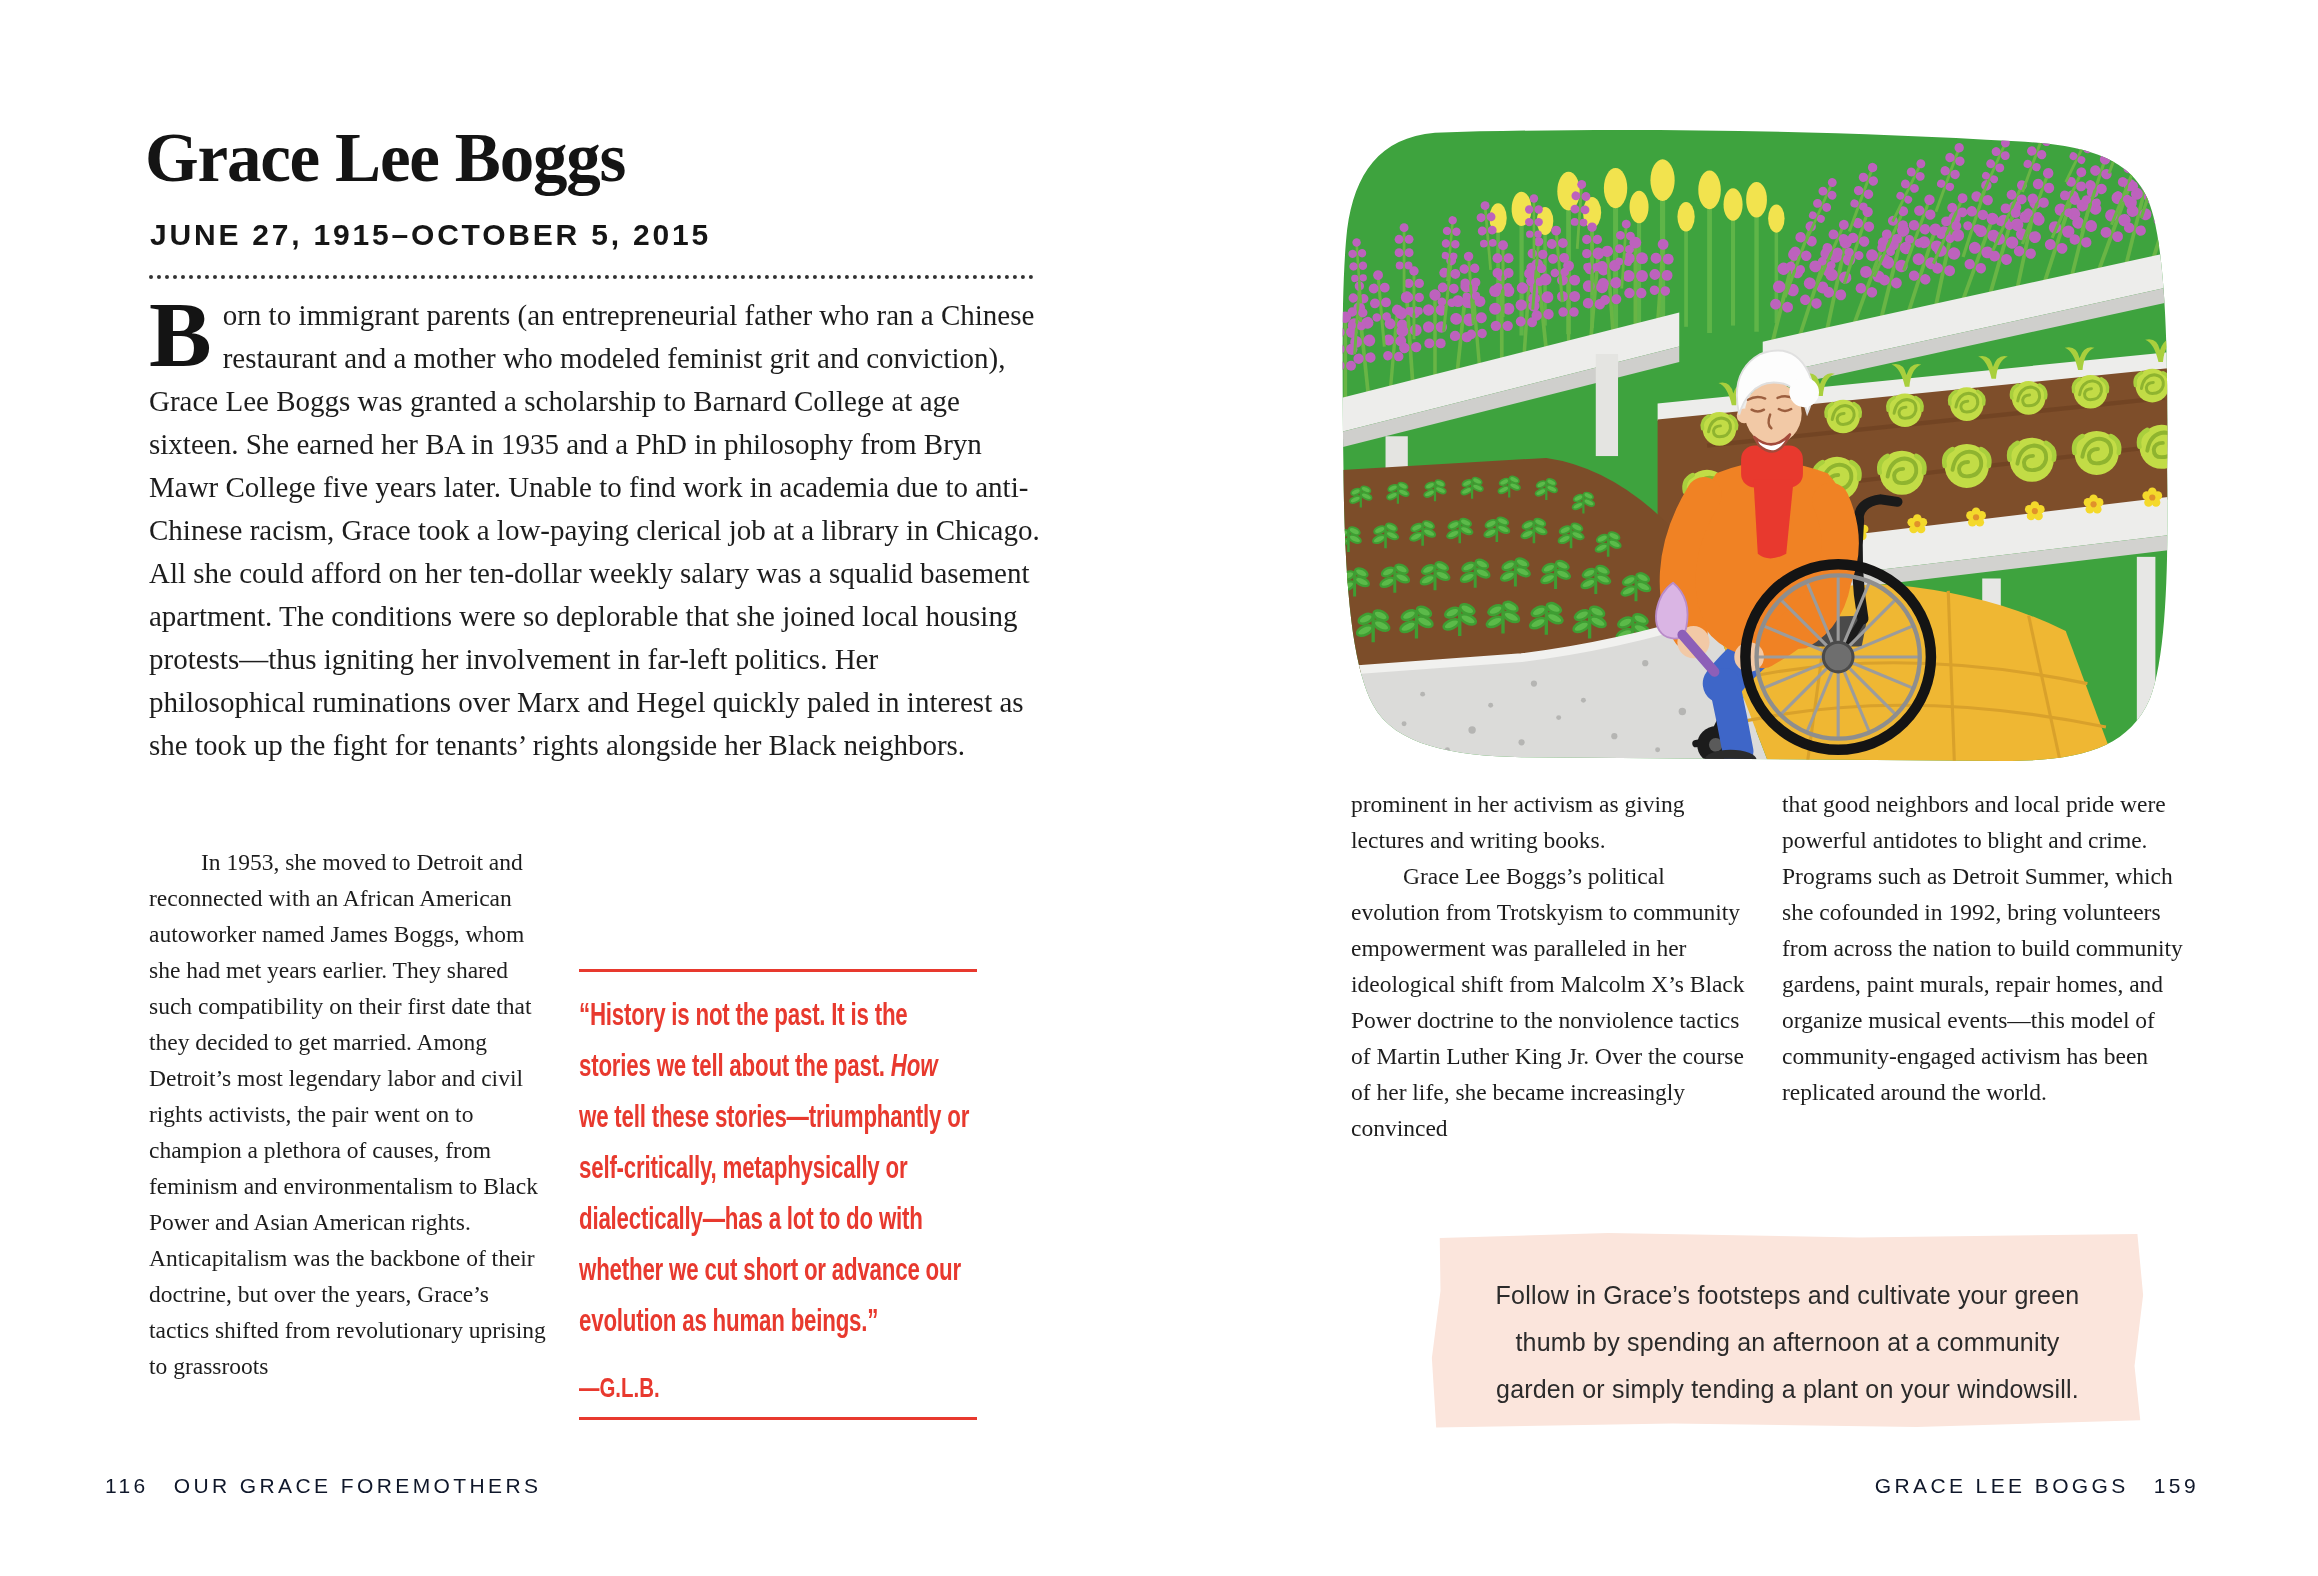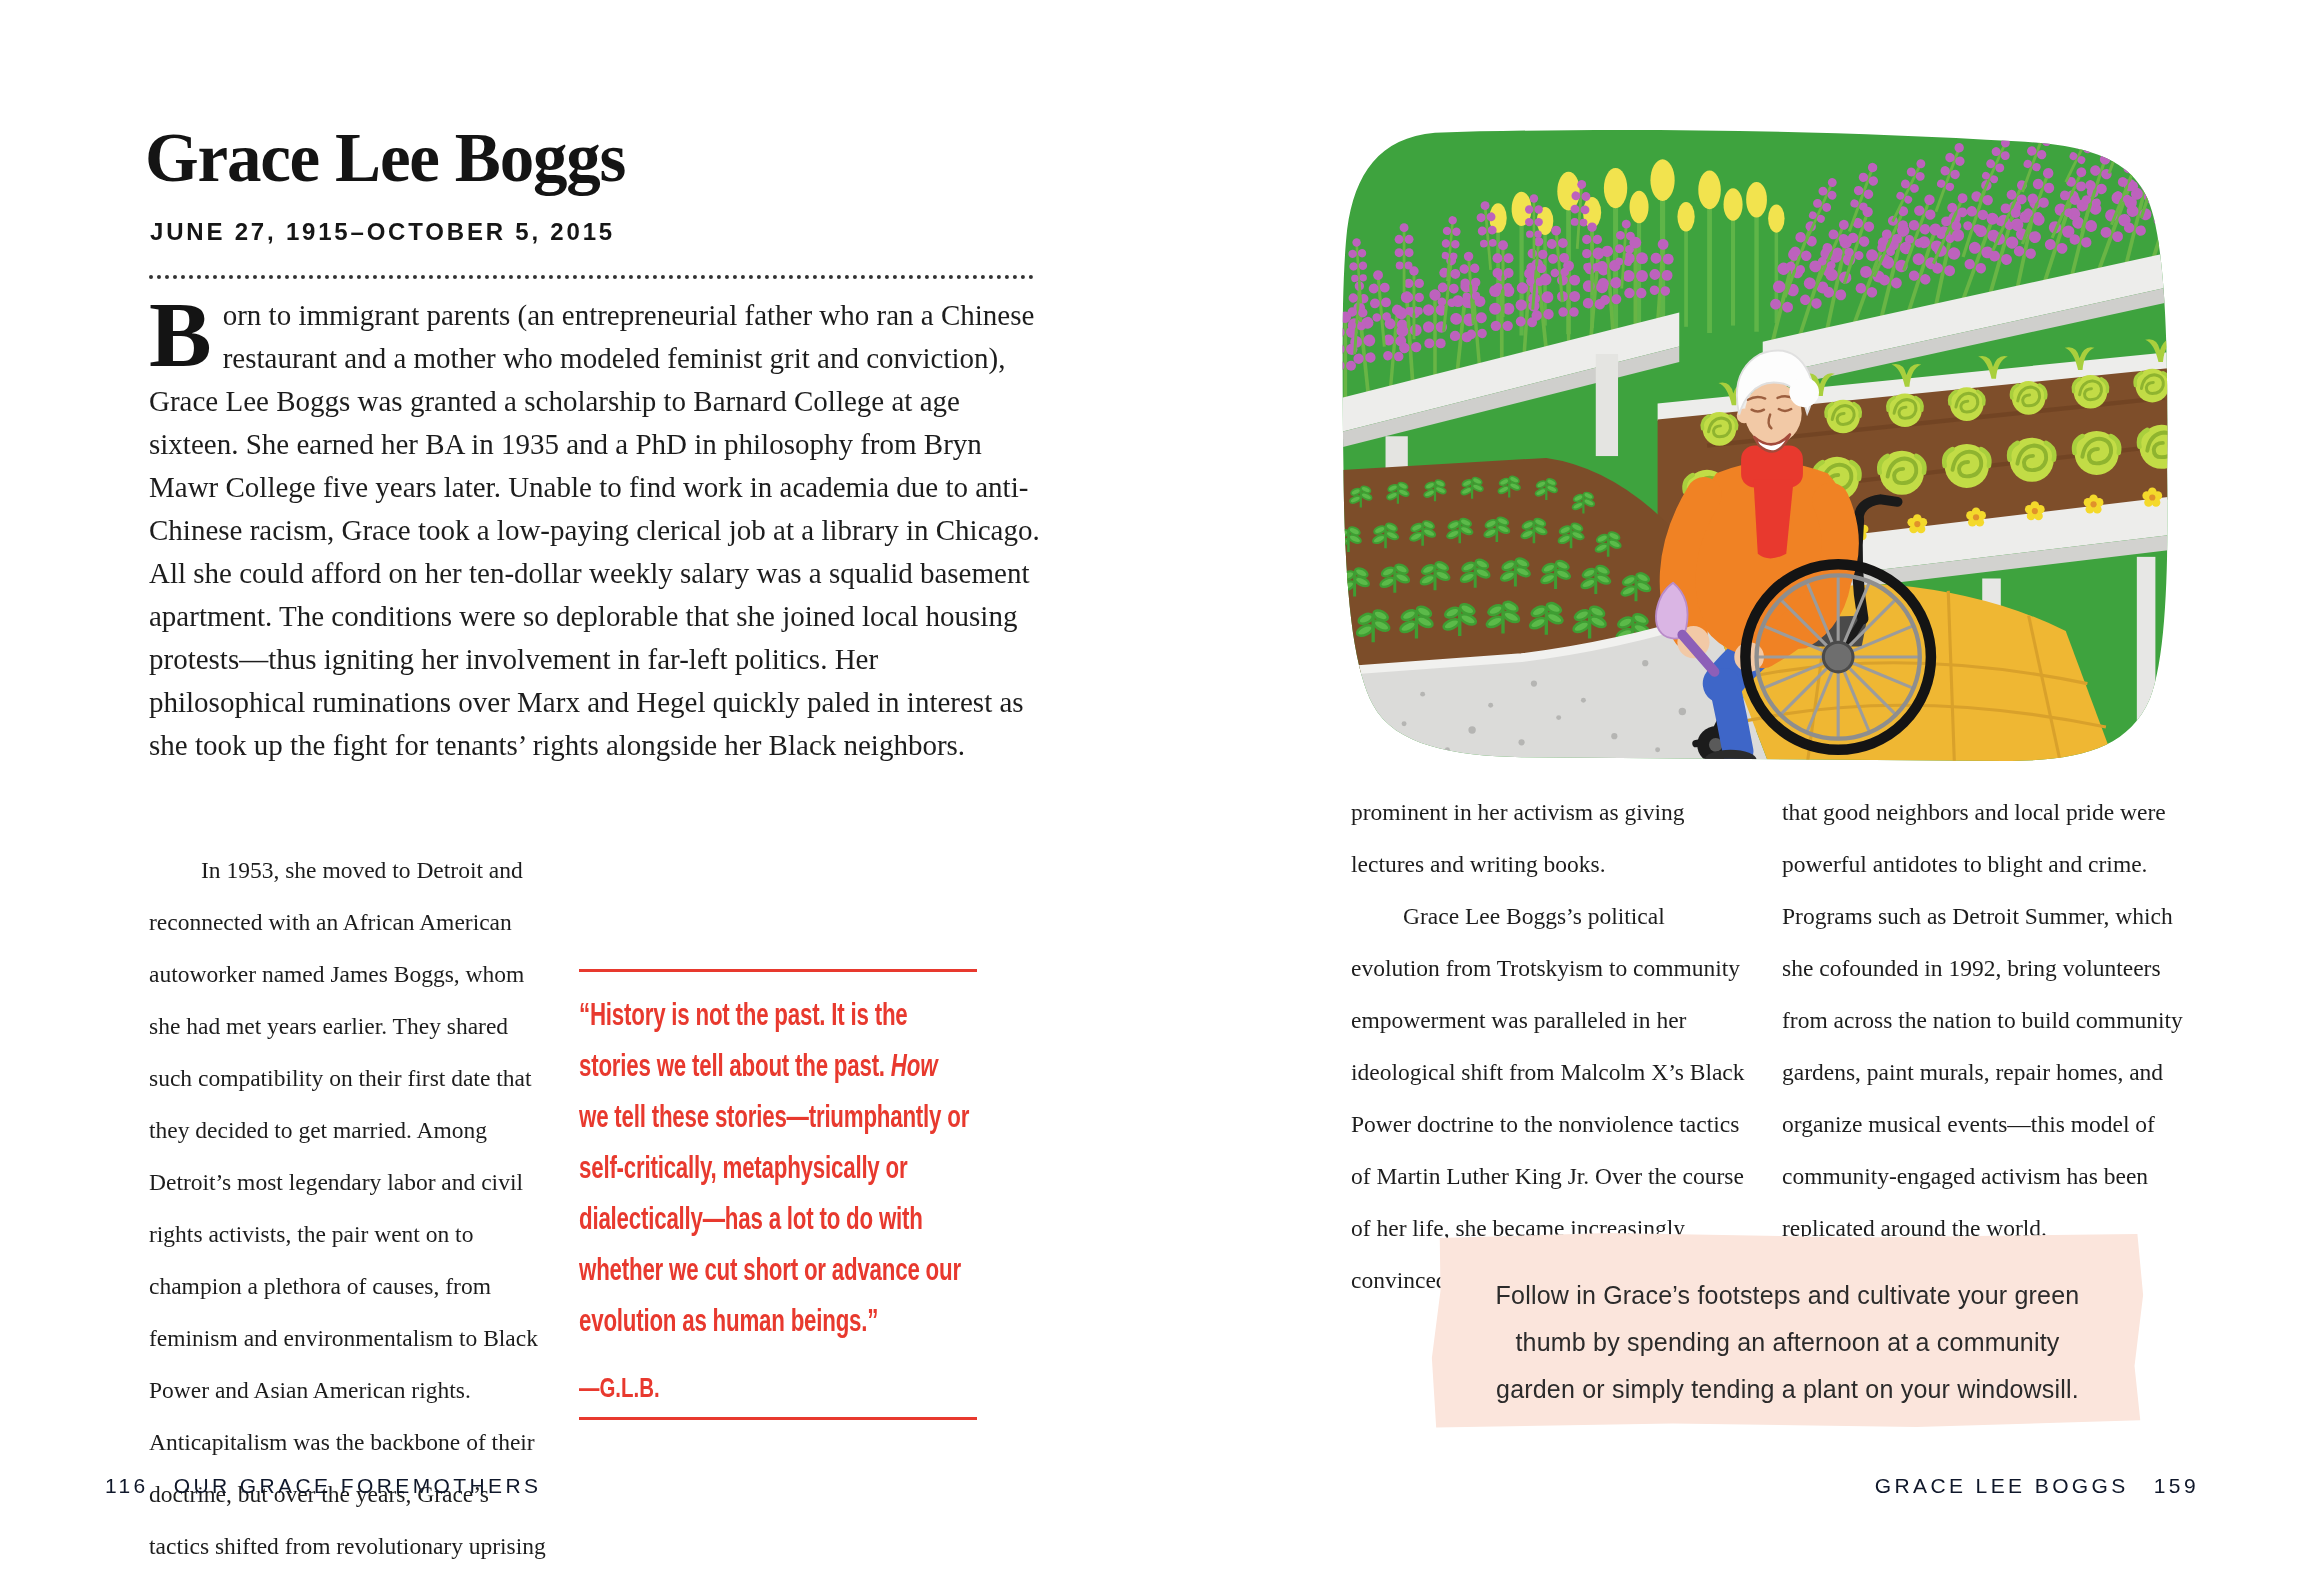--- a/index.html
+++ b/index.html
@@ -4,28 +4,28 @@
 <style>
   html,body{margin:0;padding:0;background:#ffffff;}
   .spread{position:relative;width:2319px;height:1577px;background:#ffffff;overflow:hidden;
           font-family:"Liberation Serif",serif;color:#1d1d1d;margin-left:7px;}
   .abs{position:absolute;}
 
   
   .chapter-title{left:138px;top:121px;font-size:69px;line-height:74px;font-weight:700;
                  letter-spacing:-1.2px;color:#141414;white-space:nowrap;}
   .life-dates{left:143px;top:218px;font-family:"Liberation Sans",sans-serif;font-weight:700;
-              font-size:24px;letter-spacing:2.8px;color:#161616;white-space:nowrap;}
+              font-size:30px;letter-spacing:2.8px;color:#161616;white-space:nowrap;}
   .dotted-divider{left:142px;top:275px;width:885px;height:0;border-bottom:4.3px dotted #333;}
 
   .intro{left:142px;top:294px;width:892px;font-size:29px;line-height:43px;}
   .drop-cap{float:left;font-size:94px;line-height:73px;font-weight:700;padding:3.7px 11px 0 0;
             color:#141414;}
 
-  .bodycol{font-size:23.5px;line-height:52px;}
+  .bodycol{font-size:23.5px;line-height:36px;}
   .col-1{left:142px;top:844px;width:405px;}
   .col-1 p{margin:0;text-indent:52px;}
   .col-2-lead{left:572px;top:844px;width:405px;}
 
   .rule-red{background:#e8392e;height:2.5px;width:398px;left:572px;}
   .rule-top{top:969px;}
   .rule-bottom{top:1417px;}
 
   .pull-quote{left:572px;top:989px;width:544px;transform:scaleX(0.72);transform-origin:0 0;
               font-family:"Liberation Sans",sans-serif;font-weight:700;font-size:31px;

